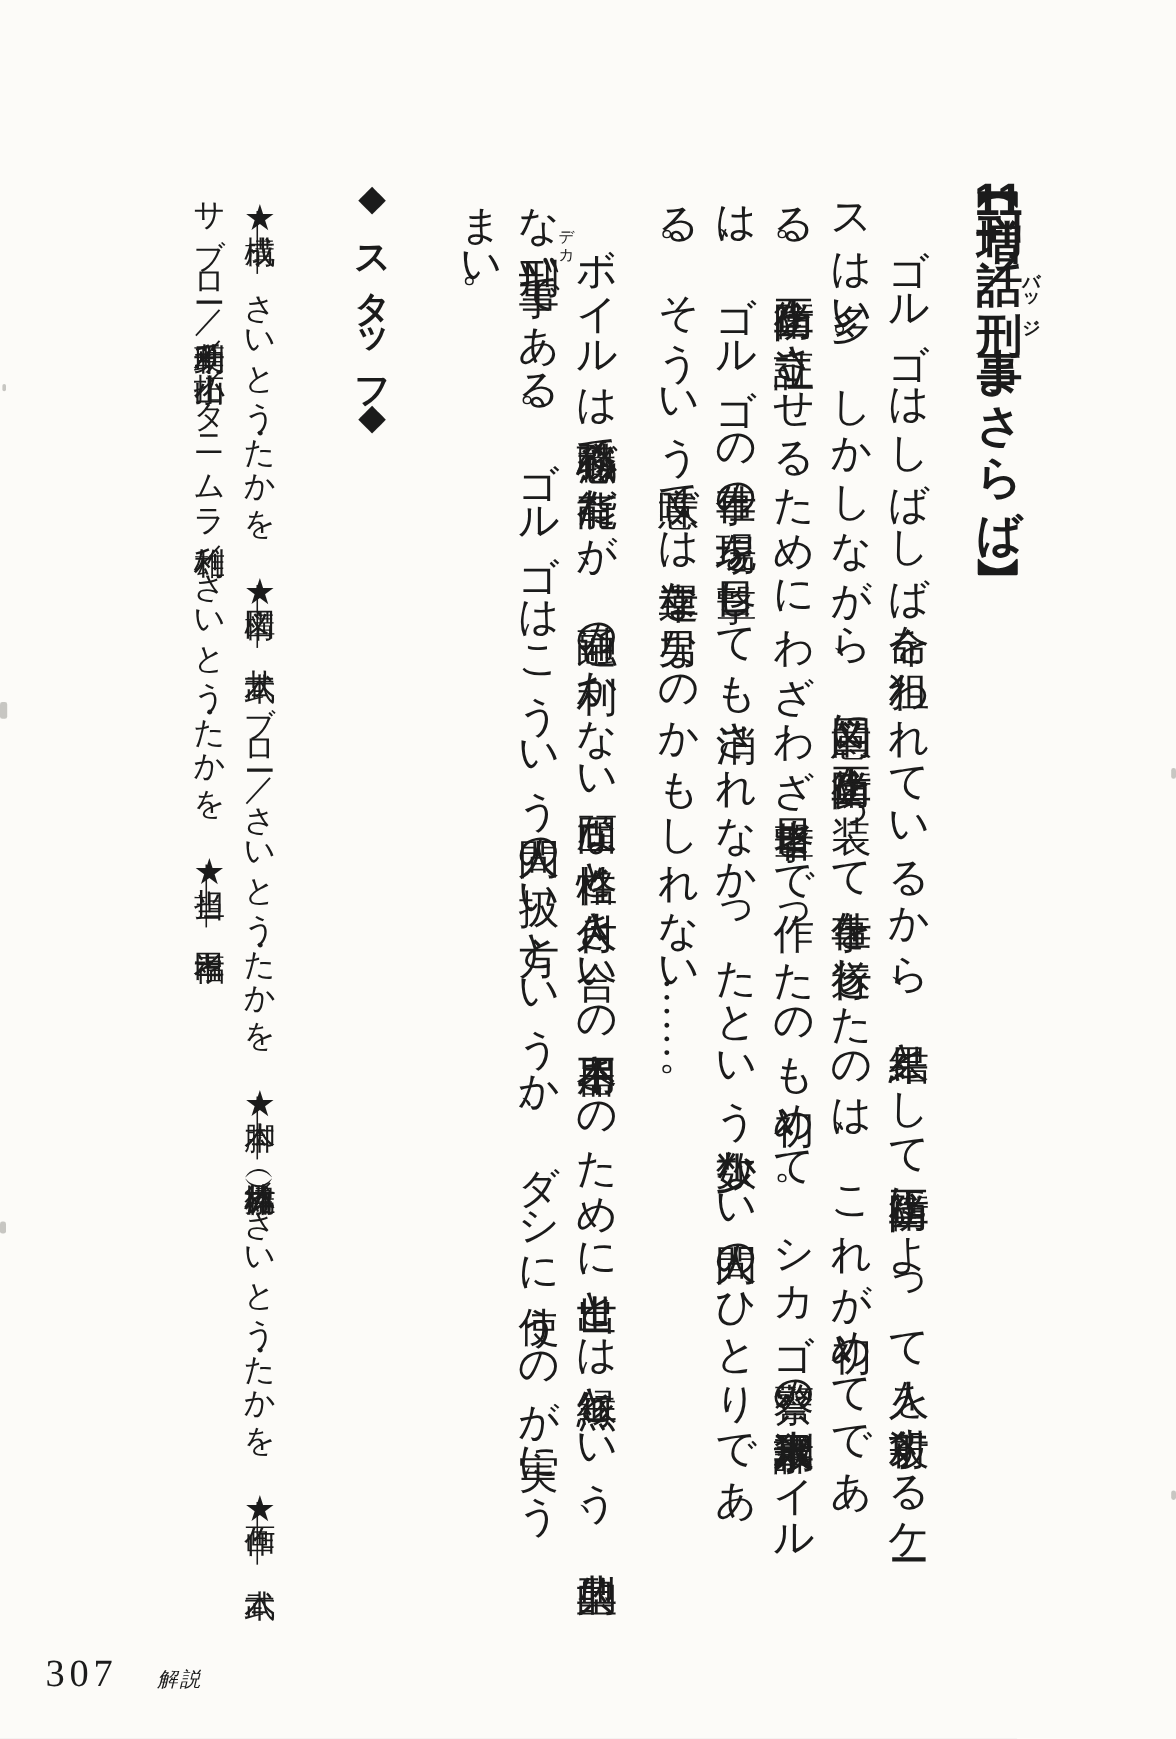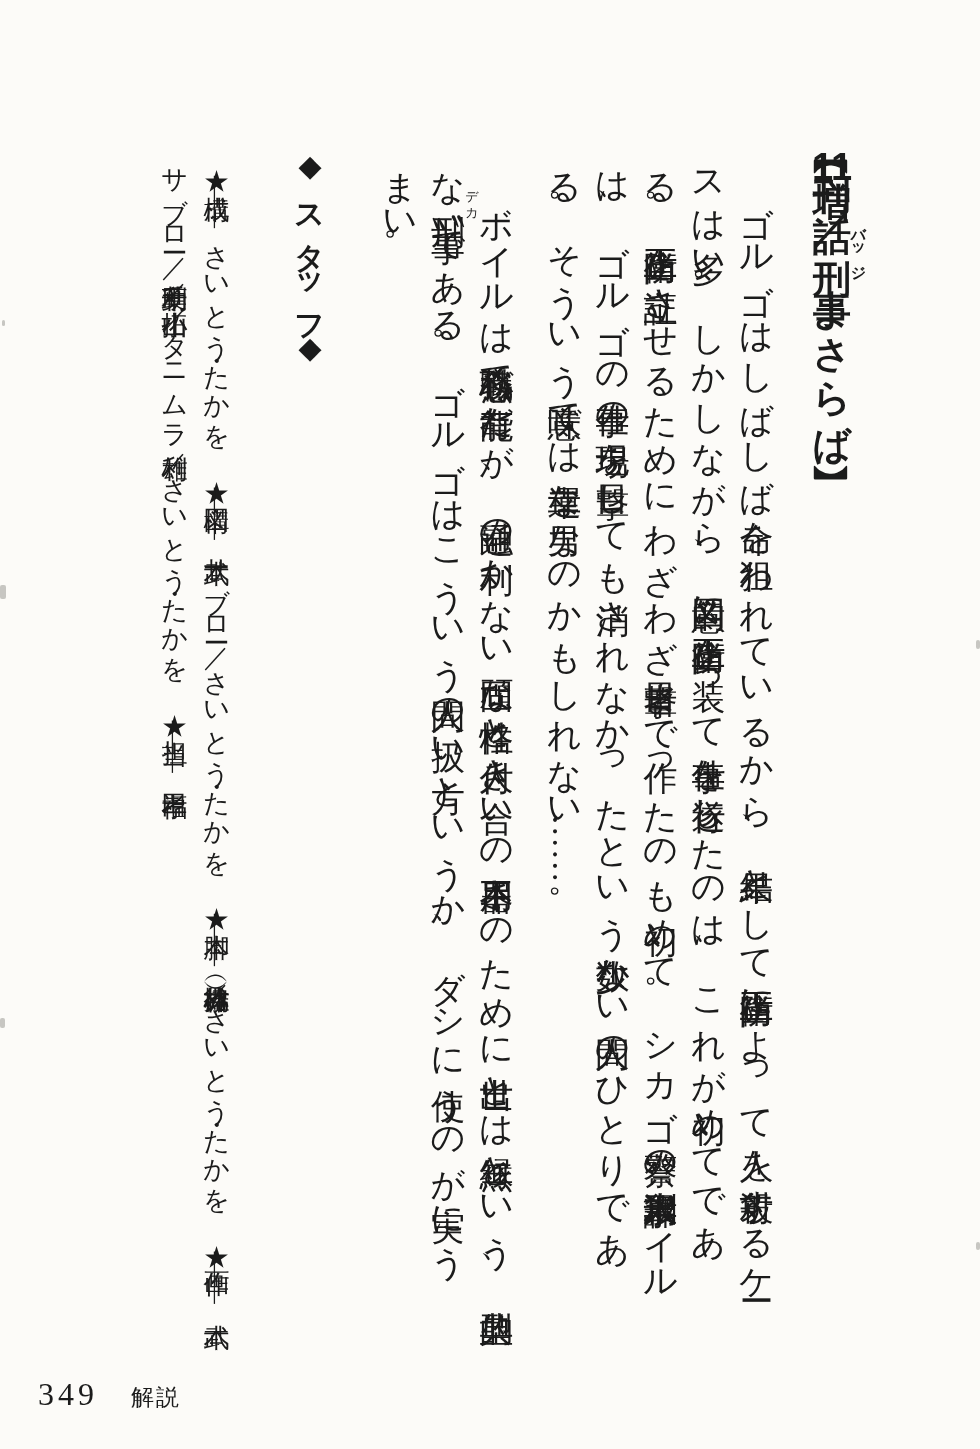--- a/index.html
+++ b/index.html
@@ -84,22 +84,23 @@
     display: flex;
     align-items: baseline;
     gap: 33px;
     font-family: "Liberation Serif", "DejaVu Serif", serif;
   }
   .page-number {
     font-size: 32px;
     letter-spacing: 4px;
   }
   .section-label {
-    font-size: 23px;
+    font-size: 17px;
     letter-spacing: 2px;
+    font-style: italic;
   }
   
   .scan-artifacts i {
     position: absolute;
     display: block;
     background: #9a9a96;
     border-radius: 2px;
     opacity: 0.55;
   }
   .a1 { left: 0;    top: 585px;  width: 6px; height: 14px; opacity: .25; }
@@ -127,17 +128,17 @@
     <p class="body-para para-1">ゴルゴはしばしば命を狙われているから、結果として正当防衛によって人を射殺するケースは多い。しかしながら、意図的に正当防衛を装って仕事を遂行したのは、これが初めてである。正当防衛を立証させるためにわざわざ目撃者まで作ったのも初めて。シカゴ警察の殺人課刑事ボイルは、ゴルゴの仕事の現場を目撃しても消されなかったという数少ない人間のひとりである。そういう意味では幸運な男なのかもしれない……。</p>
 
     <p class="body-para para-2">ボイルは職務熱心で有能だが、融通の利かない頑固な性格と人付き合いの不器用さのために出世とは無縁という、典型的な〝<ruby>刑事<rt>デカ</rt></ruby>〟である。ゴルゴはこういう人間の扱い方というか、ダシに使うのが実にうまい。</p>
 
     <h2 class="staff-heading">◆スタッフ◆</h2>
   </main>
 
   <p class="staff-credits">★構成――さいとう・たかを　★構図――武本サブロー／さいとう・たかを　★脚本――林律雄（協力）／さいとう・たかを　★作画――武本サブロー／千葉利助／小山拓／タニムラ利雄／さいとう・たかを　★担当――福田孝</p>
 
   <footer class="footer">
-    <span class="page-number">349</span>
+    <span class="page-number">307</span>
     <span class="section-label">解説</span>
   </footer>
 
 </div>
 
 </body></html>

